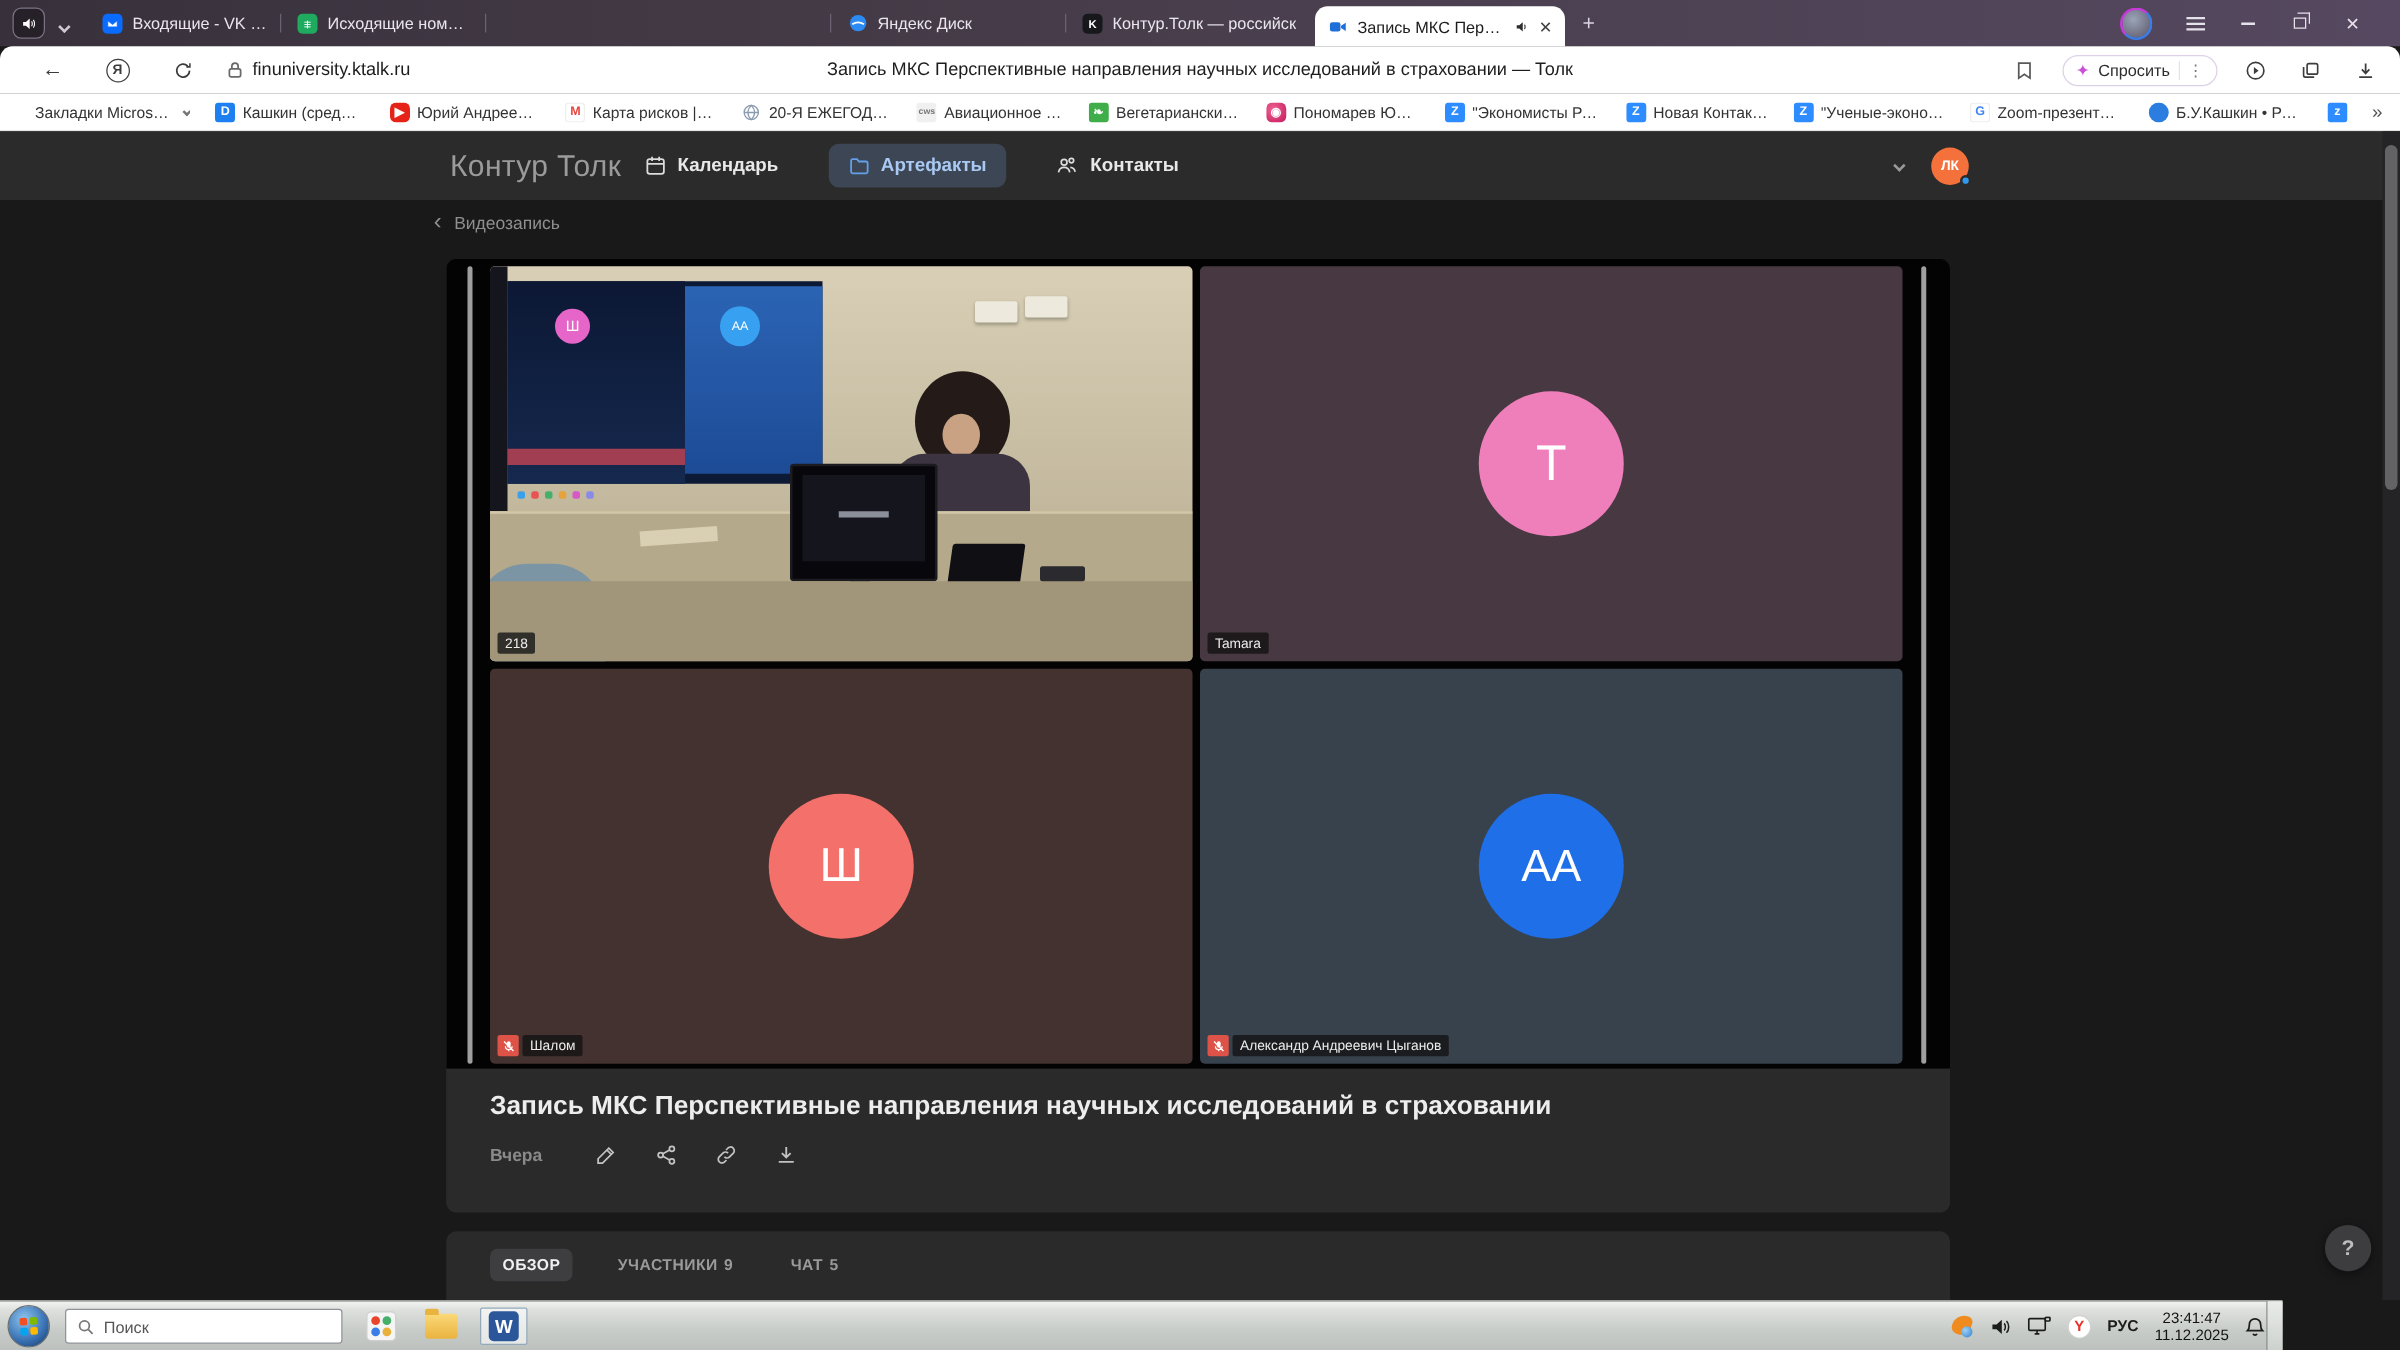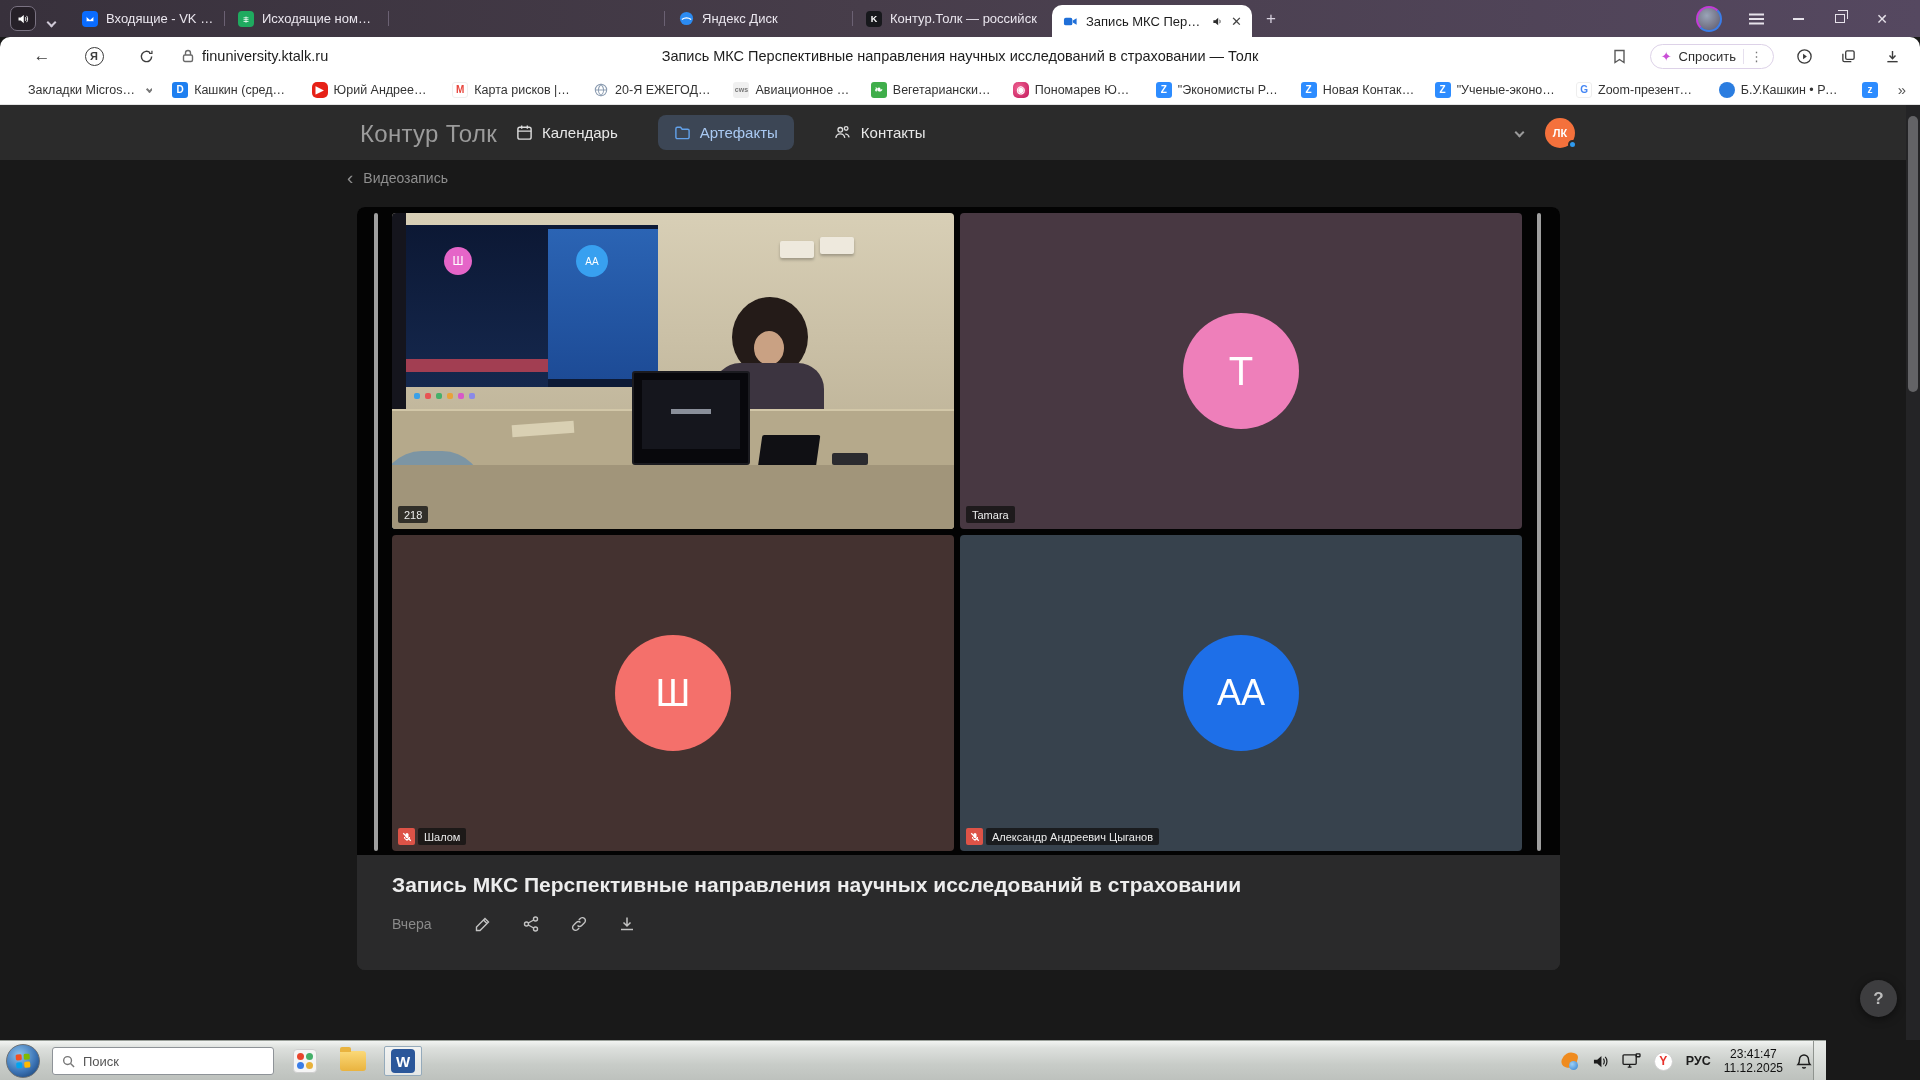--- a/index.html
+++ b/index.html
@@ -49,21 +49,21 @@
     display:flex; align-items:center; gap:20px; padding:0 14px 0 28px; font-size:12.5px; color:#333; }
   .bm { display:flex; align-items:center; gap:6px; max-width:132px; white-space:nowrap; overflow:hidden; }
   .bm .lbl { overflow:hidden; text-overflow:ellipsis; }
   .bfav { width:16px; height:16px; min-width:16px; border-radius:3px; display:flex; align-items:center; justify-content:center; font-weight:700; font-size:10px; color:#fff; }
   .bm-more { margin-left:auto; color:#555; font-size:15px; }
 
   
   .appheader { position:absolute; left:0; top:105px; width:1920px; height:55px; background:#2b2b2b; }
   .brand { position:absolute; left:360px; top:15px; font-size:24px; color:#9b9b9b; letter-spacing:.3px; }
   .nav { position:absolute; left:500px; top:0; height:55px; display:flex; align-items:center; gap:24px; }
-  .navitem { display:flex; align-items:center; gap:9px; color:#e8e8e8; font-size:15px; font-weight:400; padding:9px 16px; border-radius:8px; }
+  .navitem { display:flex; align-items:center; gap:9px; color:#e8e8e8; font-size:15px; font-weight:700; padding:9px 16px; border-radius:8px; }
   .navitem.active { background:#3c4655; color:#a9c9f2; }
   .navitem.active svg { color:#62a1ea; }
   .navitem svg { color:#dcdcdc; }
   .hdr-right { position:absolute; right:345px; top:0; height:55px; display:flex; align-items:center; gap:22px; }
   .avatar-app { position:relative; width:30px; height:30px; border-radius:50%; background:#f4713c; color:#fff; font-size:11px; font-weight:700;
     display:flex; align-items:center; justify-content:center; }
   .avatar-app .dot { position:absolute; right:-2px; bottom:-1px; width:9px; height:9px; border-radius:50%; background:#2f9bf0; border:2px solid #2b2b2b; }
 
   
   .backrow { position:absolute; left:347px; top:170px; display:flex; align-items:center; gap:10px; color:#8f8f8f; font-size:14px; }
@@ -101,21 +101,21 @@
   .t1 .stand { position:absolute; left:288px; top:252px; width:16px; height:14px; background:#141414; }
   .t1 .base { position:absolute; left:272px; top:265px; width:50px; height:6px; background:#141414; border-radius:2px; }
   .t1 .laptop { position:absolute; left:368px; top:222px; width:58px; height:34px; background:#101014; transform:skewX(-8deg); border-radius:2px; }
   .t1 .chair { position:absolute; left:-12px; top:238px; width:104px; height:80px; background:#7c95a4; border-radius:42px 42px 0 0; }
   .t1 .paper { position:absolute; left:120px; top:210px; width:62px; height:12px; background:#d9d0b3; transform:rotate(-4deg); }
   .t1 .phone { position:absolute; left:440px; top:240px; width:36px; height:12px; background:#2b2b2f; border-radius:2px; }
 
   
   .infosec { position:absolute; left:0; top:648px; width:1203px; height:115px; background:#2a2a2b; }
   .rectitle { position:absolute; left:35px; top:18px; font-size:21px; font-weight:600; color:#ededed; }
-  .recmeta { position:absolute; left:35px; top:58px; display:flex; align-items:center; gap:26px; color:#bdbdbd; }
+  .recmeta { position:absolute; left:35px; top:58px; display:flex; align-items:center; gap:26px; color:#bdbdbd;font-weight:bold; }
   .recmeta .date { color:#8a8a8a; font-size:14px; margin-right:14px; }
   .recmeta .aic { width:22px; height:22px; display:flex; align-items:center; justify-content:center; color:#c3c3c3; }
 
   .tabscard { position:absolute; left:357px; top:985px; width:1203px; height:55px; background:#2a2a2b; border-radius:8px 8px 0 0; }
   .ptabs { position:absolute; left:35px; top:14px; display:flex; align-items:center; gap:26px; font-size:12.5px; font-weight:700; letter-spacing:.4px; color:#9a9a9a; }
   .ptab { display:flex; gap:5px; padding:6px 10px; border-radius:6px; }
   .ptab.active { background:#3e3e40; color:#f0f0f0; }
 
   .helpbtn { position:absolute; left:1860px; top:980px; width:37px; height:37px; border-radius:50%; background:#3d3d3f;
     color:#bdbdbd; font-size:17px; font-weight:700; display:flex; align-items:center; justify-content:center; box-shadow:0 2px 8px rgba(0,0,0,.5); }
@@ -519,20 +519,35 @@
         <span class="aic">
           <svg width="18" height="18" viewBox="0 0 18 18" fill="none" stroke="currentColor" stroke-width="1.5">
               <path d="M9 2.5v8M5.5 7.5L9 11l3.5-3.5"></path>
               <path d="M3 14.5h12"></path>
             </svg>
         </span>
       </div>
     </div>
   </div>
 
+  <div class="tabscard">
+    <div class="ptabs">
+      <div class="ptab active">
+        <span>ОБЗОР</span>
+      </div>
+      <div class="ptab">
+        <span>УЧАСТНИКИ</span>
+        <span>9</span>
+      </div>
+      <div class="ptab">
+        <span>ЧАТ</span>
+        <span>5</span>
+      </div>
+    </div>
+  </div>
 
   <div class="helpbtn">?</div>
 
   <div class="pg-scroll">
       <div class="pg-thumb"></div>
     </div>
 
   <div class="taskbar">
     <div class="orb">
       <span class="flag">

